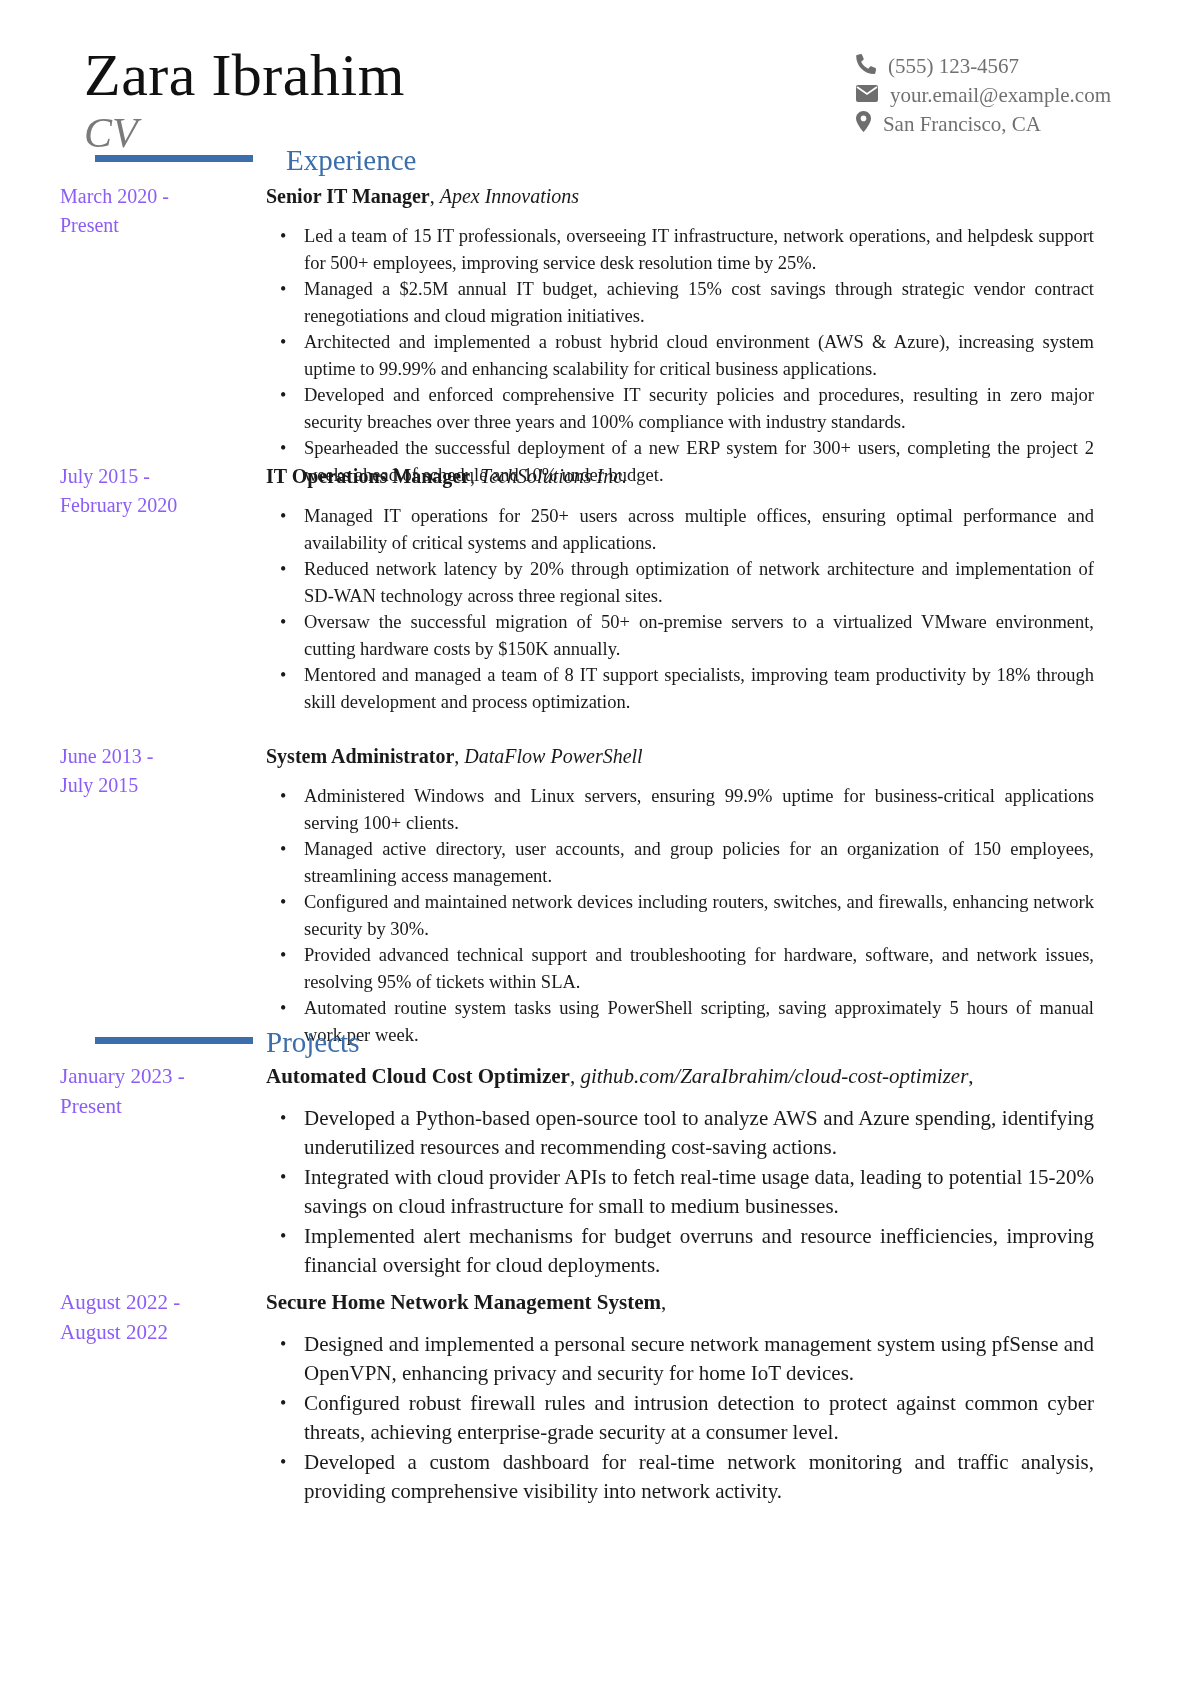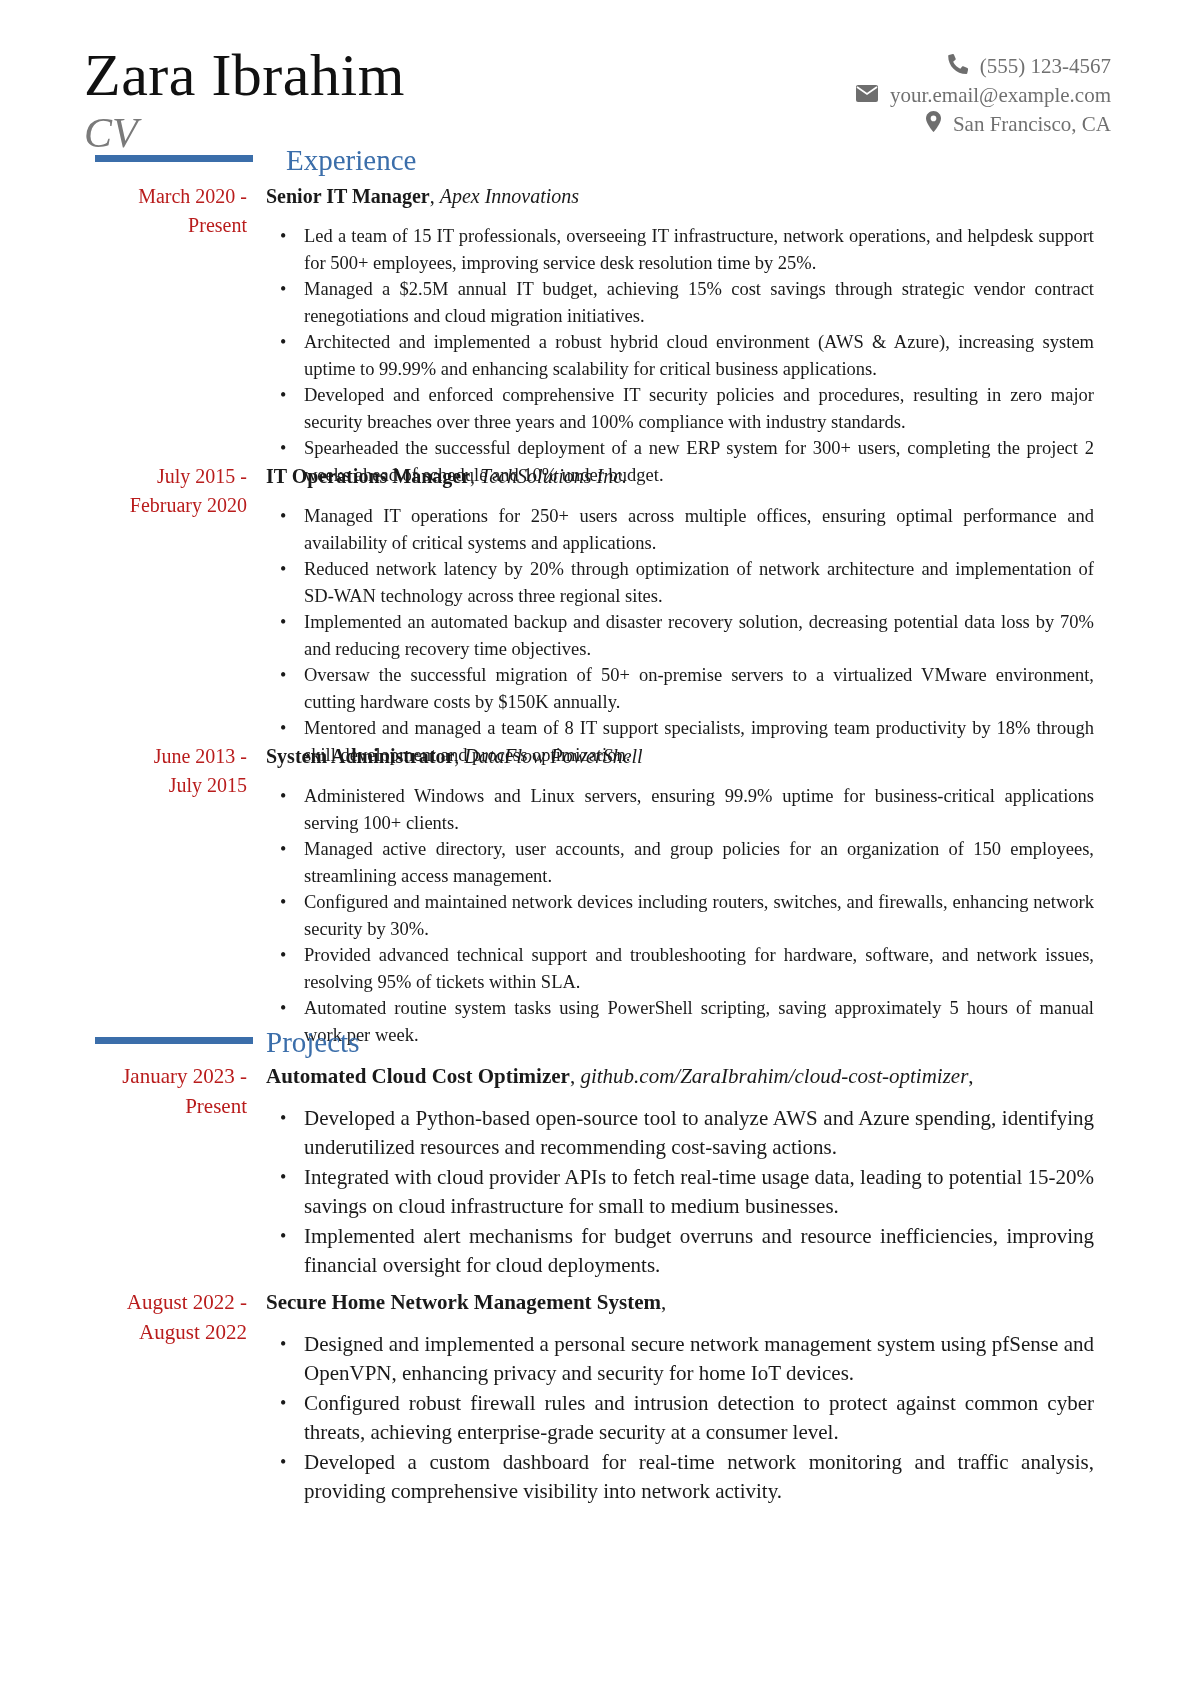--- a/index.html
+++ b/index.html
@@ -21,42 +21,42 @@
     }
     .subtitle {
       position: absolute; left: 84px; top: 110px;
       font-size: 42px; line-height: 46px; color: #7a7a7a; font-style: italic;
     }
     .contact {
       position: absolute; right: 79px; top: 52px;
       text-align: right; color: #707070; font-size: 21px;
     }
     .contact-row {
-      display: flex; align-items: center; justify-content: flex-end;
+      display: flex; align-items: center; justify-content: flex-start;
       height: 29px;
     }
     .contact-row svg { fill: #6e6e6e; margin-right: 12px; }
 
     
     .section-head {
       position: absolute; left: 0; width: 1190px; height: 40px;
     }
     .section-bar {
       position: absolute; left: 95px; width: 158px; height: 7px;
       background: #3b6eaa;
     }
     .section-title {
       position: absolute; left: 266px; font-size: 29px; color: #3b6eaa;
       line-height: 36px;
     }
 
     .entry { position: absolute; left: 0; width: 1190px; }
     .entry-date {
-      position: absolute; left: 60px; width: 187px; text-align: right;
-      font-size: 20px; line-height: 29px; color: #b91c1c;
+      position: absolute; left: 60px; width: 187px; text-align: left;
+      font-size: 20px; line-height: 29px; color: #8b5cf6;
     }
     .entry-body { position: absolute; left: 266px; width: 840px; }
     .entry-title { font-size: 20px; line-height: 29px; }
     .entry-title .role { font-weight: bold; }
     .entry-title .org { font-style: italic; }
 
     ul.bullets { list-style: none; margin: 12px; padding: 0; }
     ul.bullets li {
       position: relative; padding-left: 26px;
       font-size: 18.5px; line-height: 26.5px; text-align: justify;
@@ -131,21 +131,20 @@
   <div class="entry" style="top:462px;">
     <div class="entry-date">
       <div>July 2015 -</div>
       <div>February 2020</div>
     </div>
     <div class="entry-body">
       <div class="entry-title"><span class="role">IT Operations Manager</span>, <span class="org">TechSolutions Inc.</span></div>
       <ul class="bullets">
         <li>Managed IT operations for 250+ users across multiple offices, ensuring optimal performance and availability of critical systems and applications.</li>
         <li>Reduced network latency by 20% through optimization of network architecture and implementation of SD-WAN technology across three regional sites.</li>
-        <li>Implemented an automated backup and disaster recovery solution, decreasing potential data loss by 70% and reducing recovery time objectives.</li>
         <li>Oversaw the successful migration of 50+ on-premise servers to a virtualized VMware environment, cutting hardware costs by $150K annually.</li>
         <li>Mentored and managed a team of 8 IT support specialists, improving team productivity by 18% through skill development and process optimization.</li>
       </ul>
     </div>
   </div>
 
   <div class="entry" style="top:742px;">
     <div class="entry-date">
       <div>June 2013 -</div>
       <div>July 2015</div>

